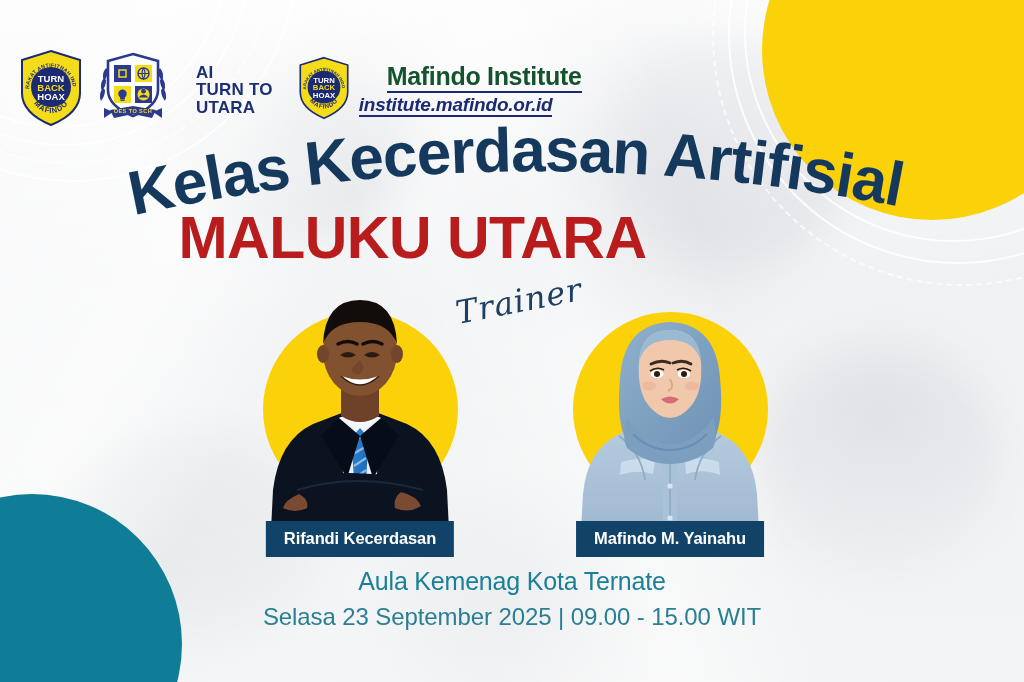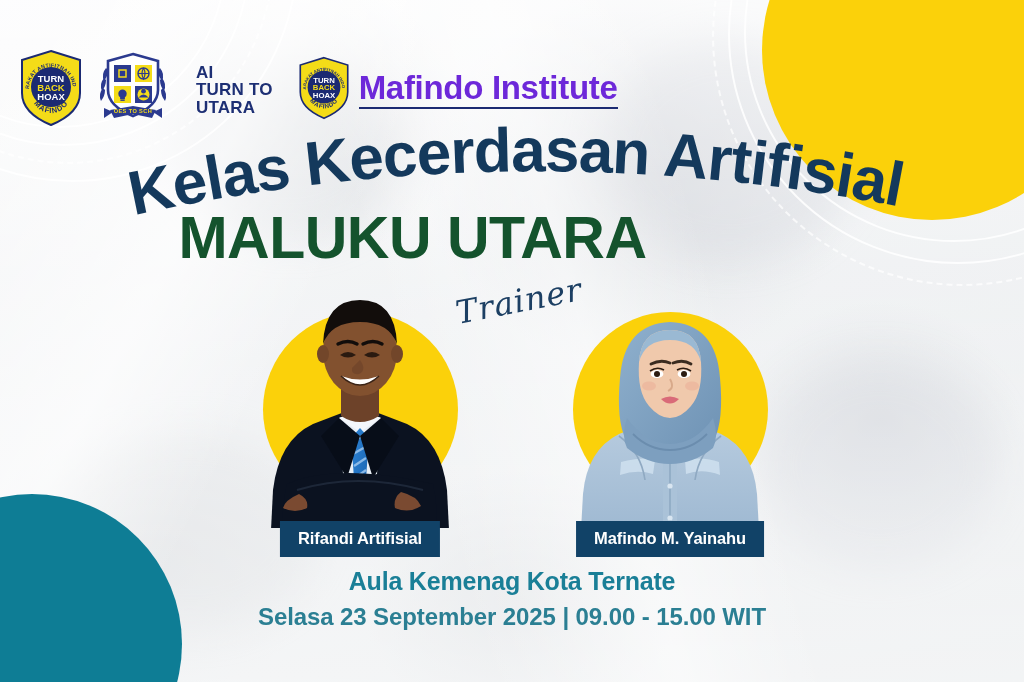--- a/index.html
+++ b/index.html
@@ -73,25 +73,26 @@
   .ai-goes-text{
     font-size:17px; line-height:1.02;
     font-weight:800; color:#1d2f74;
     letter-spacing:.2px;
     margin-left:14px;
   }
 
   .institute-block{ margin-left:14px; display:flex; align-items:center; gap:8px; }
   .institute-text{ line-height:1.06; }
   .institute-name{
-    font-size:33px; font-weight:800; color:#6d28d9;
+    font-size:25px; font-weight:800; color:#14532d;
     letter-spacing:-.3px;
     border-bottom:2.5px solid #1b2a72;
     padding-bottom:1px;
     display:inline-block;
+    margin-left:28px;
   }
   .institute-url{
     font-size:19px; font-weight:800; font-style:italic;
     color:#1b2a72; letter-spacing:-.2px;
     border-bottom:2px solid #1b2a72;
     display:inline-block; margin-top:2px;
   }
 
   
   .headline-wrap{
@@ -102,21 +103,21 @@
     font-family:"Liberation Sans", sans-serif;
     font-size:62px; font-weight:700;
     fill:#14395C;
     letter-spacing:-1px;
   }
 
   .subtitle{
     position:absolute; left:0; top:204px; width:825px;
     text-align:center;
     font-size:59px; font-weight:700;
-    color:#14532d;
+    color:#b91c1c;
     letter-spacing:-.5px;
   }
 
   
   .trainer-script{
     position:absolute; left:455px; top:282px;
     font-family:"DejaVu Serif", serif;
     font-style:italic;
     font-size:32px;
     color:#1c3f63;
@@ -146,28 +147,28 @@
     font-size:16.5px; font-weight:700;
     padding:8px 18px 9px;
     white-space:nowrap;
     letter-spacing:-.1px;
   }
 
   
   .venue{
     position:absolute; left:0; top:567px; width:1024px;
     text-align:center;
-    font-size:25px; font-weight:700;
+    font-size:25px; font-weight:400;
     color:#1A7F97;
     letter-spacing:-.2px;
   }
   .datetime{
     position:absolute; left:0; top:603px; width:1024px;
     text-align:center;
-    font-size:24px; font-weight:700;
+    font-size:24px; font-weight:400;
     color:#2B7F93;
     letter-spacing:-.1px;
   }
 </style>
 </head>
 <body>
 
 <div id="poster">
 
   <div class="bg-photo">
@@ -265,20 +266,21 @@
             <textPath href="#arcTopI" startOffset="50%" text-anchor="middle">MASYARAKAT ANTIFITNAH INDONESIA</textPath>
           </text>
           <path id="arcBotI" d="M13 44 A20 20 0 0 0 53 44" fill="none"></path>
           <text font-family="Liberation Sans, sans-serif" font-size="7.5" font-weight="bold" fill="#1b2a72" letter-spacing=".8">
             <textPath href="#arcBotI" startOffset="50%" text-anchor="middle">MAFINDO</textPath>
           </text>
         </svg>
       </div>
       <div class="institute-text">
         <div class="institute-name">Mafindo Institute</div><br>
+        <div class="institute-url">institute.mafindo.or.id</div>
       </div>
     </div>
   </div>
 
   <div class="headline-wrap">
     <svg width="1024" height="120" viewBox="0 0 1024 120">
       <path id="titleArc" d="M96 96 Q512 -4 936 86" fill="none"></path>
       <text class="headline-text">
         <textPath href="#titleArc" startOffset="50%" text-anchor="middle">Kelas Kecerdasan Artifisial</textPath>
       </text>
@@ -345,21 +347,21 @@
           <path d="M105 77 q8 -6 16 0 q-8 5 -16 0z" fill="#2a1a10"></path>
           <path d="M129 77 q8 -6 16 0 q-8 5 -16 0z" fill="#2a1a10"></path>
 
           <path d="M125 82 q7 10 -1 14 q-8 1 -7 -6" fill="#6d4229" opacity=".65"></path>
 
           <path d="M106 98 q19 18 38 0 q-19 7 -38 0z" fill="#ffffff"></path>
           <path d="M106 98 q19 18 38 0" fill="none" stroke="#3a2316" stroke-width="1.6"></path>
         </g>
       </svg>
     </div>
-    <div class="name-badge">Rifandi Artifisial</div>
+    <div class="name-badge">Rifandi Kecerdasan</div>
   </div>
 
   <div class="trainer right">
     <div class="photo-area">
       <div class="yellow-disc"></div>
       <svg class="person" viewBox="0 0 250 255">
         <defs>
           <clipPath id="clipFem">
               <rect x="0" y="0" width="250" height="250"></rect>
             </clipPath>

